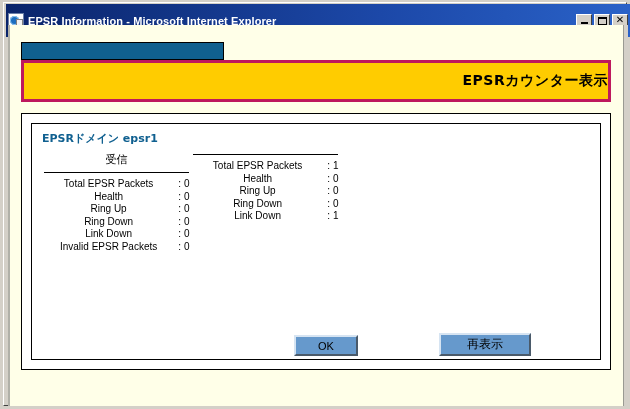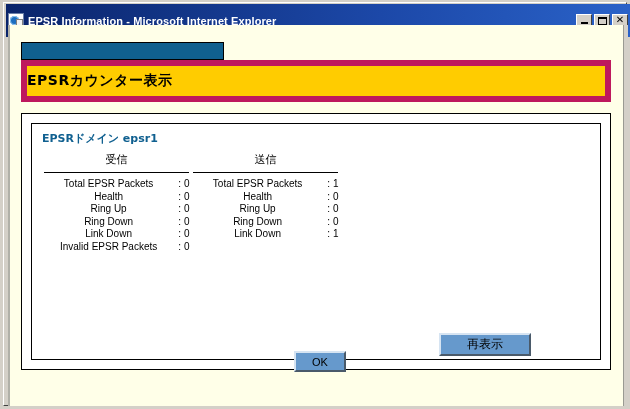--- a/index.html
+++ b/index.html
@@ -150,25 +150,25 @@
     border: 1px solid #000000;
     box-sizing: border-box;
   }
 
   
   #banner {
     position: absolute;
     left: 11px; top: 35px;
     width: 590px; height: 42px;
     background: #ffcc00;
-    border: 6px solid #be185d;
-    box-sizing: border-box;
-    display: flex;
-    align-items: center;
-    justify-content: flex-start;
+    border: 3px solid #be185d;
+    box-sizing: border-box;
+    display: flex;
+    align-items: center;
+    justify-content: flex-end;
   }
   #banner-text {
     font-size: 14px;
     font-weight: bold;
     color: #000000;
     letter-spacing: 0.5px;
     font-family: "DejaVu Sans", "Liberation Sans", sans-serif;
   }
 
   
@@ -251,22 +251,22 @@
     border-bottom: 2px solid #4a5a6a;
     box-sizing: border-box;
     display: flex;
     align-items: center;
     justify-content: center;
     color: #000000;
     cursor: default;
     font-family: "Liberation Sans", "DejaVu Sans", sans-serif;
   }
   #btn-ok {
-    left: 262px; top: 227px;
-    width: 52px; height: 21px;
+    left: 262px; top: 211px;
+    width: 64px; height: 21px;
     font-size: 11px;
   }
   #btn-refresh {
     left: 407px; top: 209px;
     width: 92px; height: 23px;
     font-size: 12px;
     font-family: Liberation Serif, serif;
   }
 
   
@@ -347,21 +347,20 @@
                 <span class="val">0</span>
               </div>
               <div class="row">
                 <span class="lbl">Invalid EPSR Packets</span>
                 <span class="sep">:</span>
                 <span class="val">0</span>
               </div>
             </div>
 
             <div class="col">
-              <div class="col-head">送信</div>
               <div class="col-rule"></div>
               <div class="row">
                 <span class="lbl">Total EPSR Packets</span>
                 <span class="sep">:</span>
                 <span class="val">1</span>
               </div>
               <div class="row">
                 <span class="lbl">Health</span>
                 <span class="sep">:</span>
                 <span class="val">0</span>

